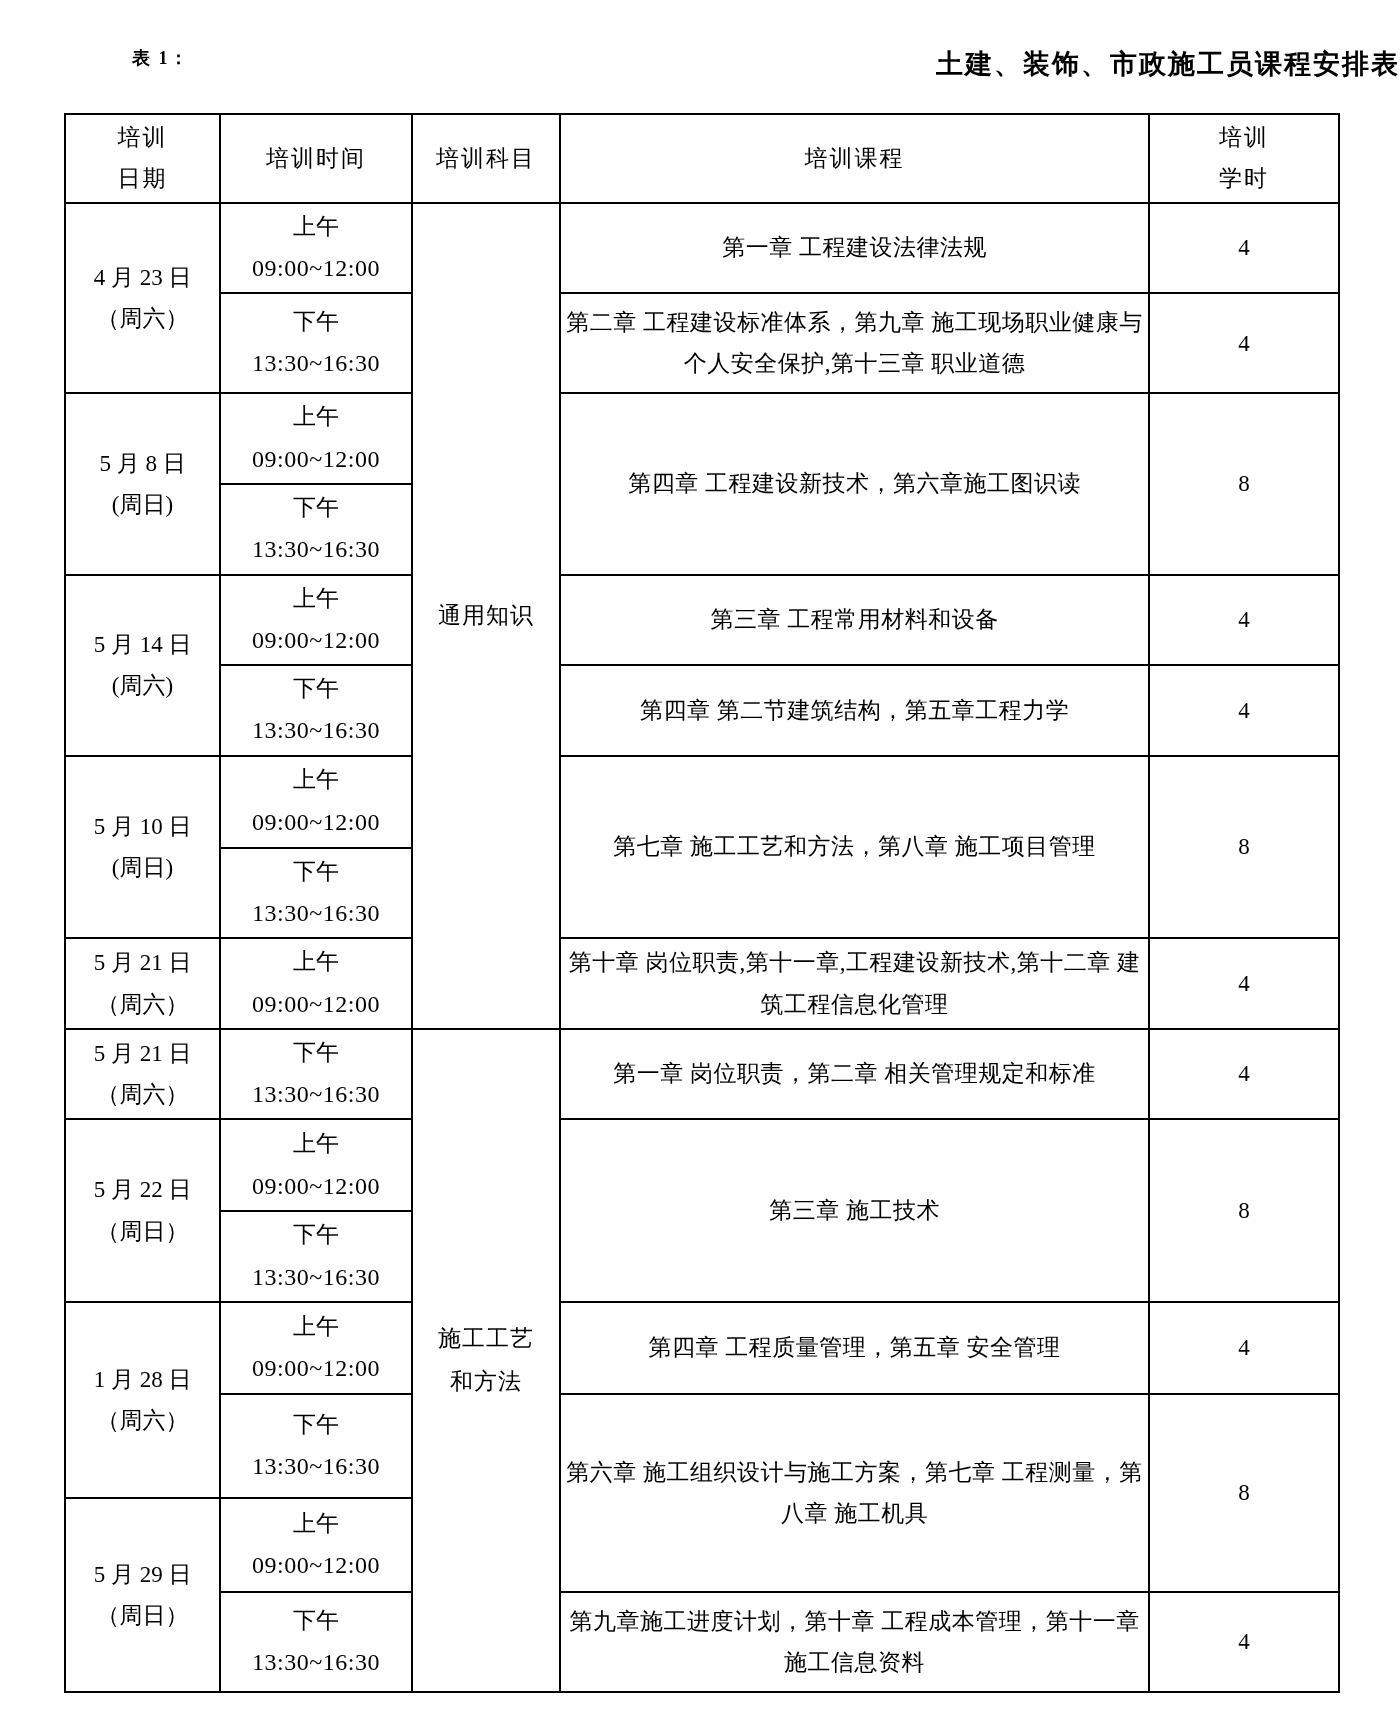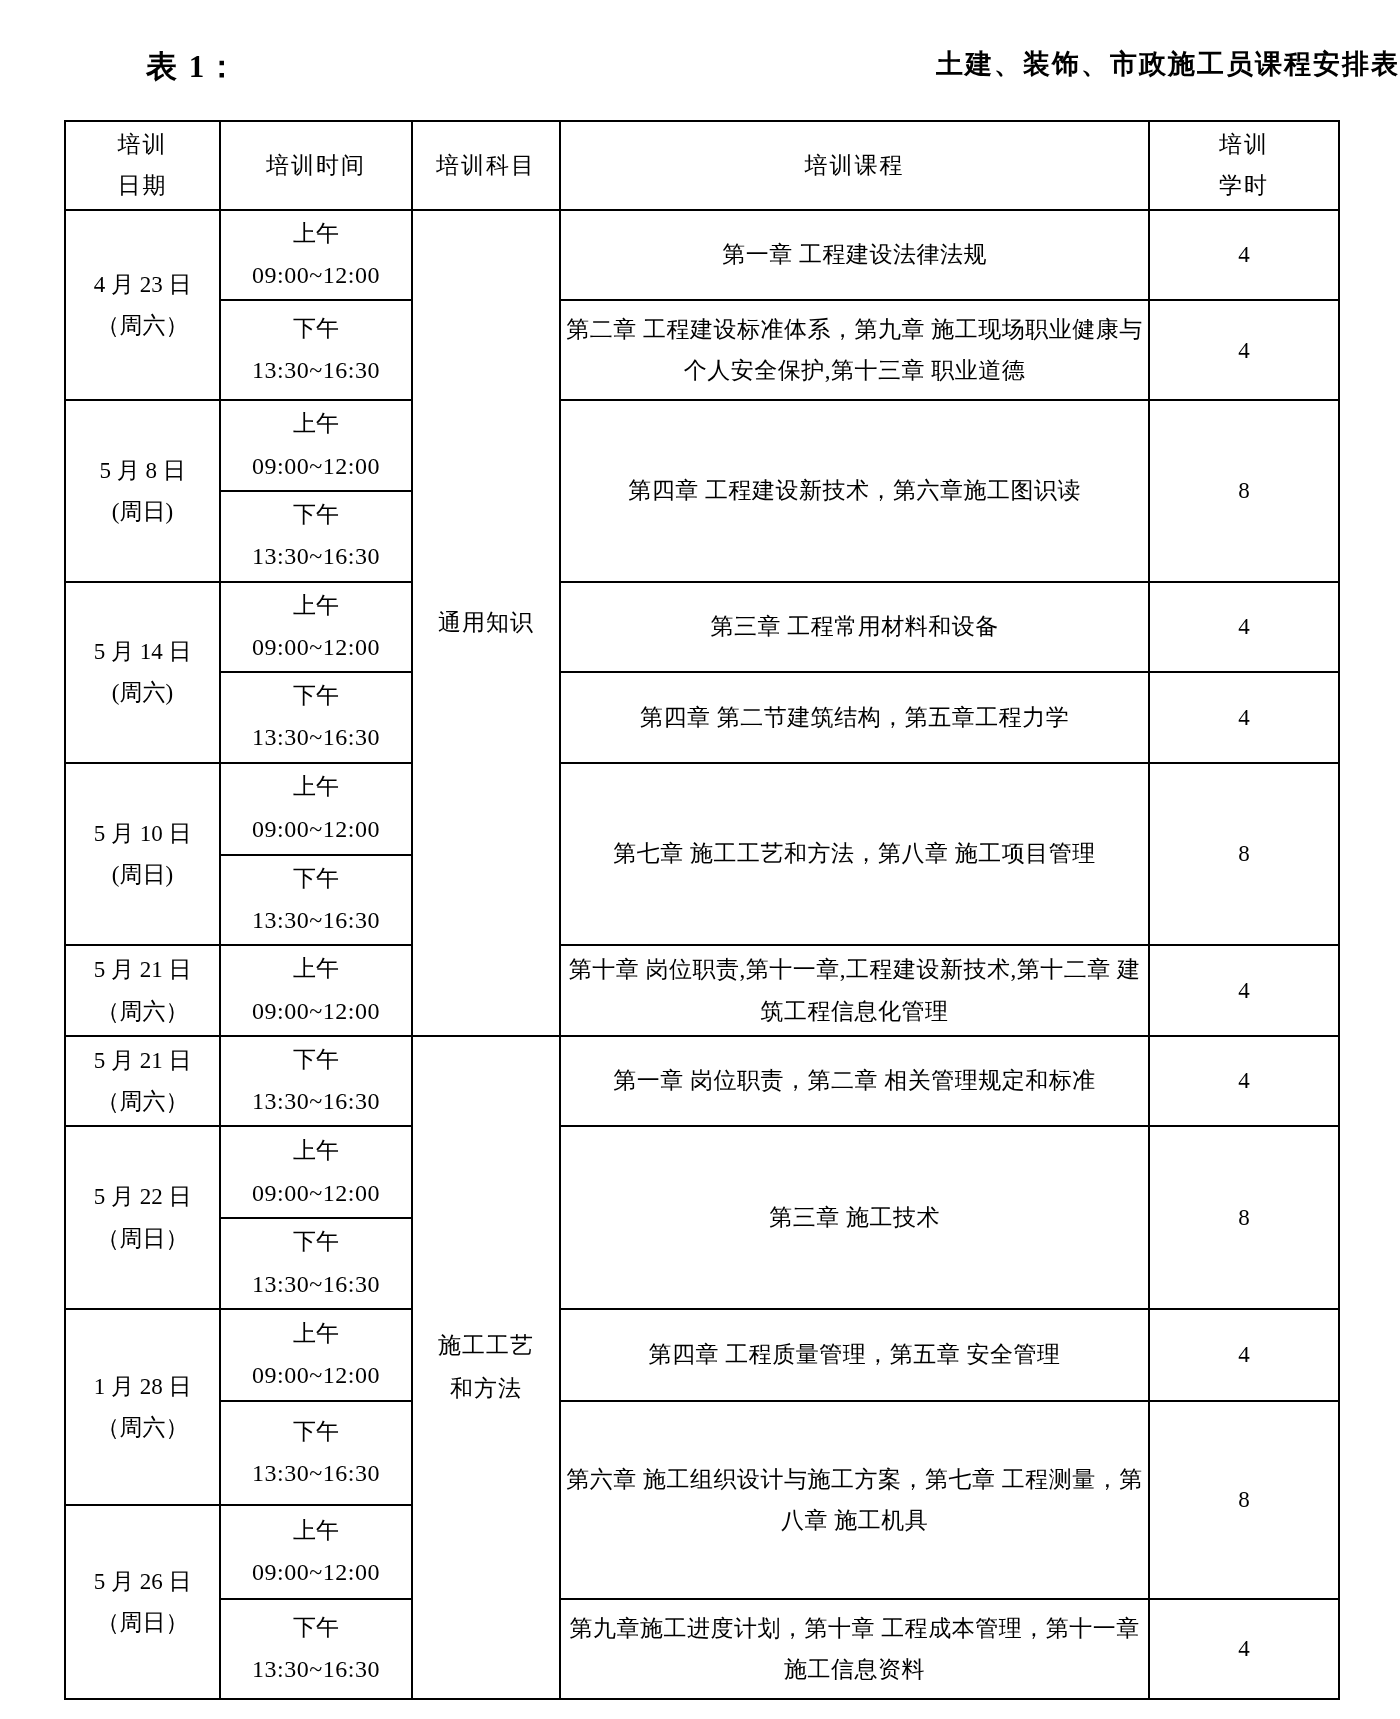--- a/index.html
+++ b/index.html
@@ -15,38 +15,38 @@
     overflow: hidden;
     position: relative;
   }
   .title-bar {
     position: relative;
     padding-top: 46px;
     height: 44px;
   }
   .title-prefix {
     position: absolute;
-    left: 146px;
+    left: 132px;
     top: 46px;
-    font-size: 31px;
+    font-size: 18px;
     font-weight: bold;
     letter-spacing: 2px;
   }
   .title-text {
     display: block;
     text-align: right;
     font-size: 27px;
     font-weight: bold;
     letter-spacing: 2px;
   }
   table.schedule {
     border-collapse: collapse;
     table-layout: fixed;
     margin-left: 64px;
-    margin-top: 30px;
+    margin-top: 23px;
     width: 1274px;
   }
   table.schedule td, table.schedule th {
     border: 2px solid #000000;
     padding: 2px 4px;
     vertical-align: middle;
     text-align: center;
     font-size: 23px;
     font-weight: normal;
     line-height: 1.8;
@@ -260,21 +260,21 @@
     <td class="time-cell">
       <div>下午</div>
       <div class="time-range">13:30~16:30</div>
     </td>
     <td class="course-cell" rowspan="2">第六章 施工组织设计与施工方案，第七章 工程测量，第八章 施工机具</td>
     <td class="hours-cell" rowspan="2">8</td>
   </tr>
 
   <tr style="height:94px">
     <td class="date-cell" rowspan="2">
-      <div>5 月 26 日</div>
+      <div>5 月 29 日</div>
       <div>（周日）</div>
     </td>
     <td class="time-cell">
       <div>上午</div>
       <div class="time-range">09:00~12:00</div>
     </td>
   </tr>
 
   <tr style="height:100px">
     <td class="time-cell">

